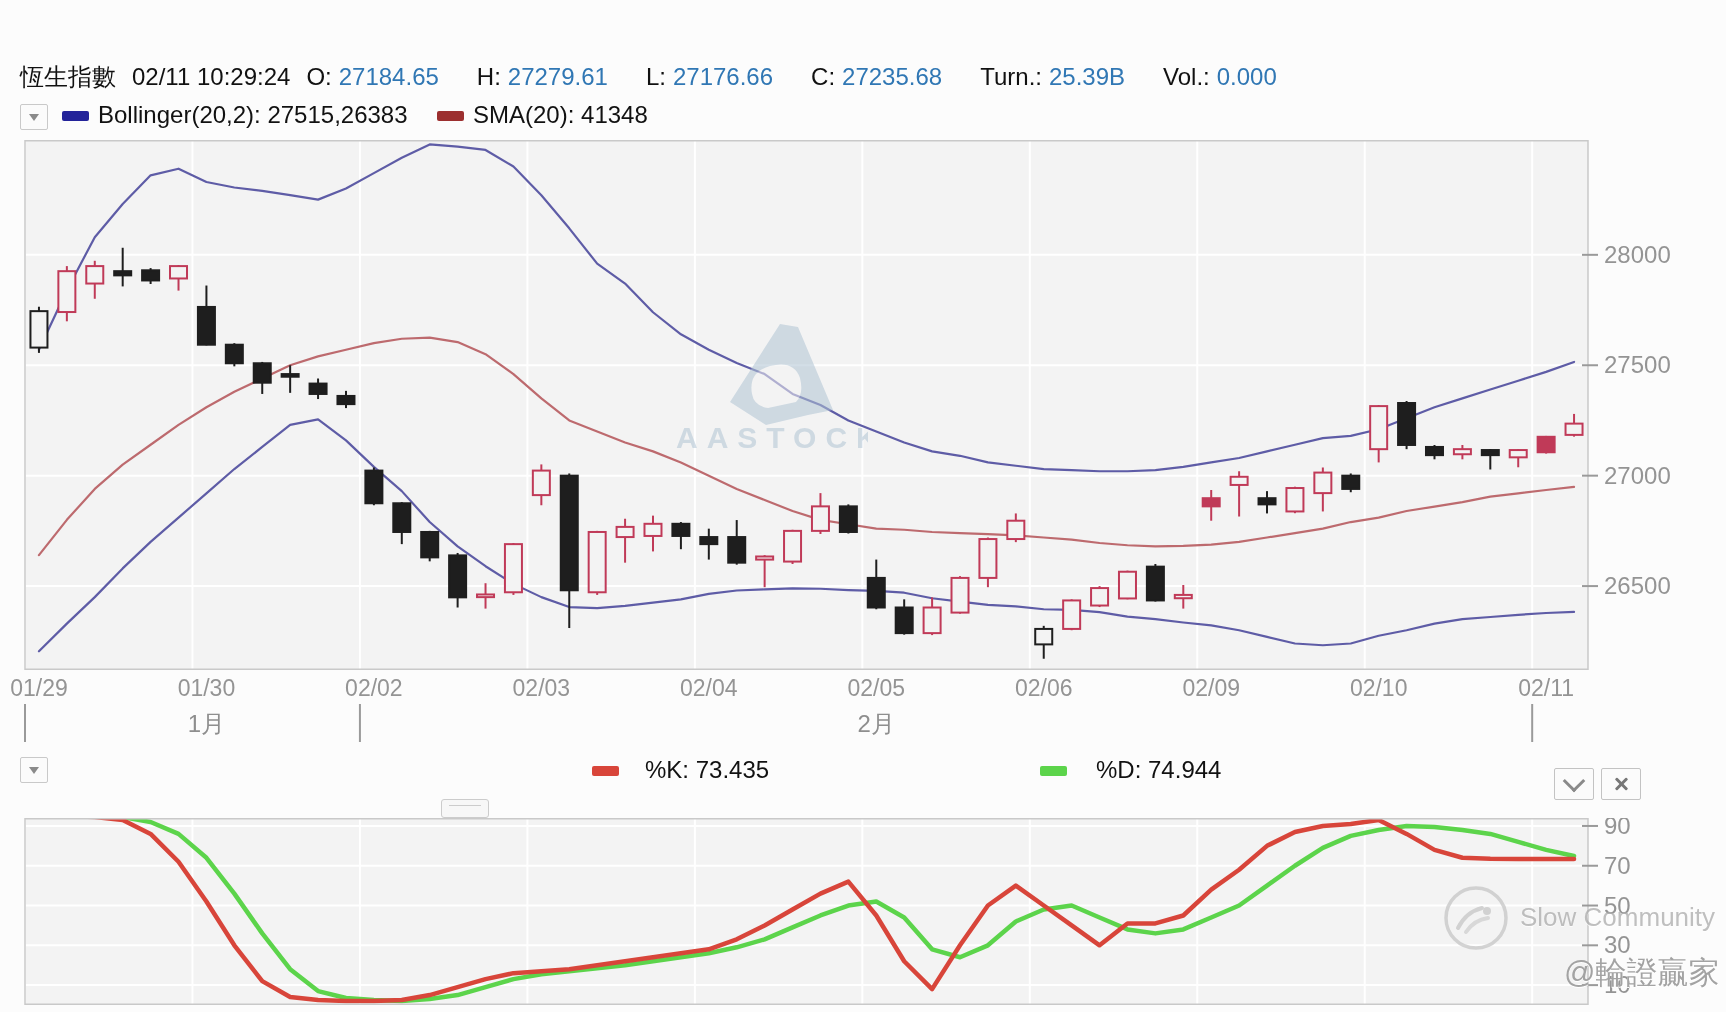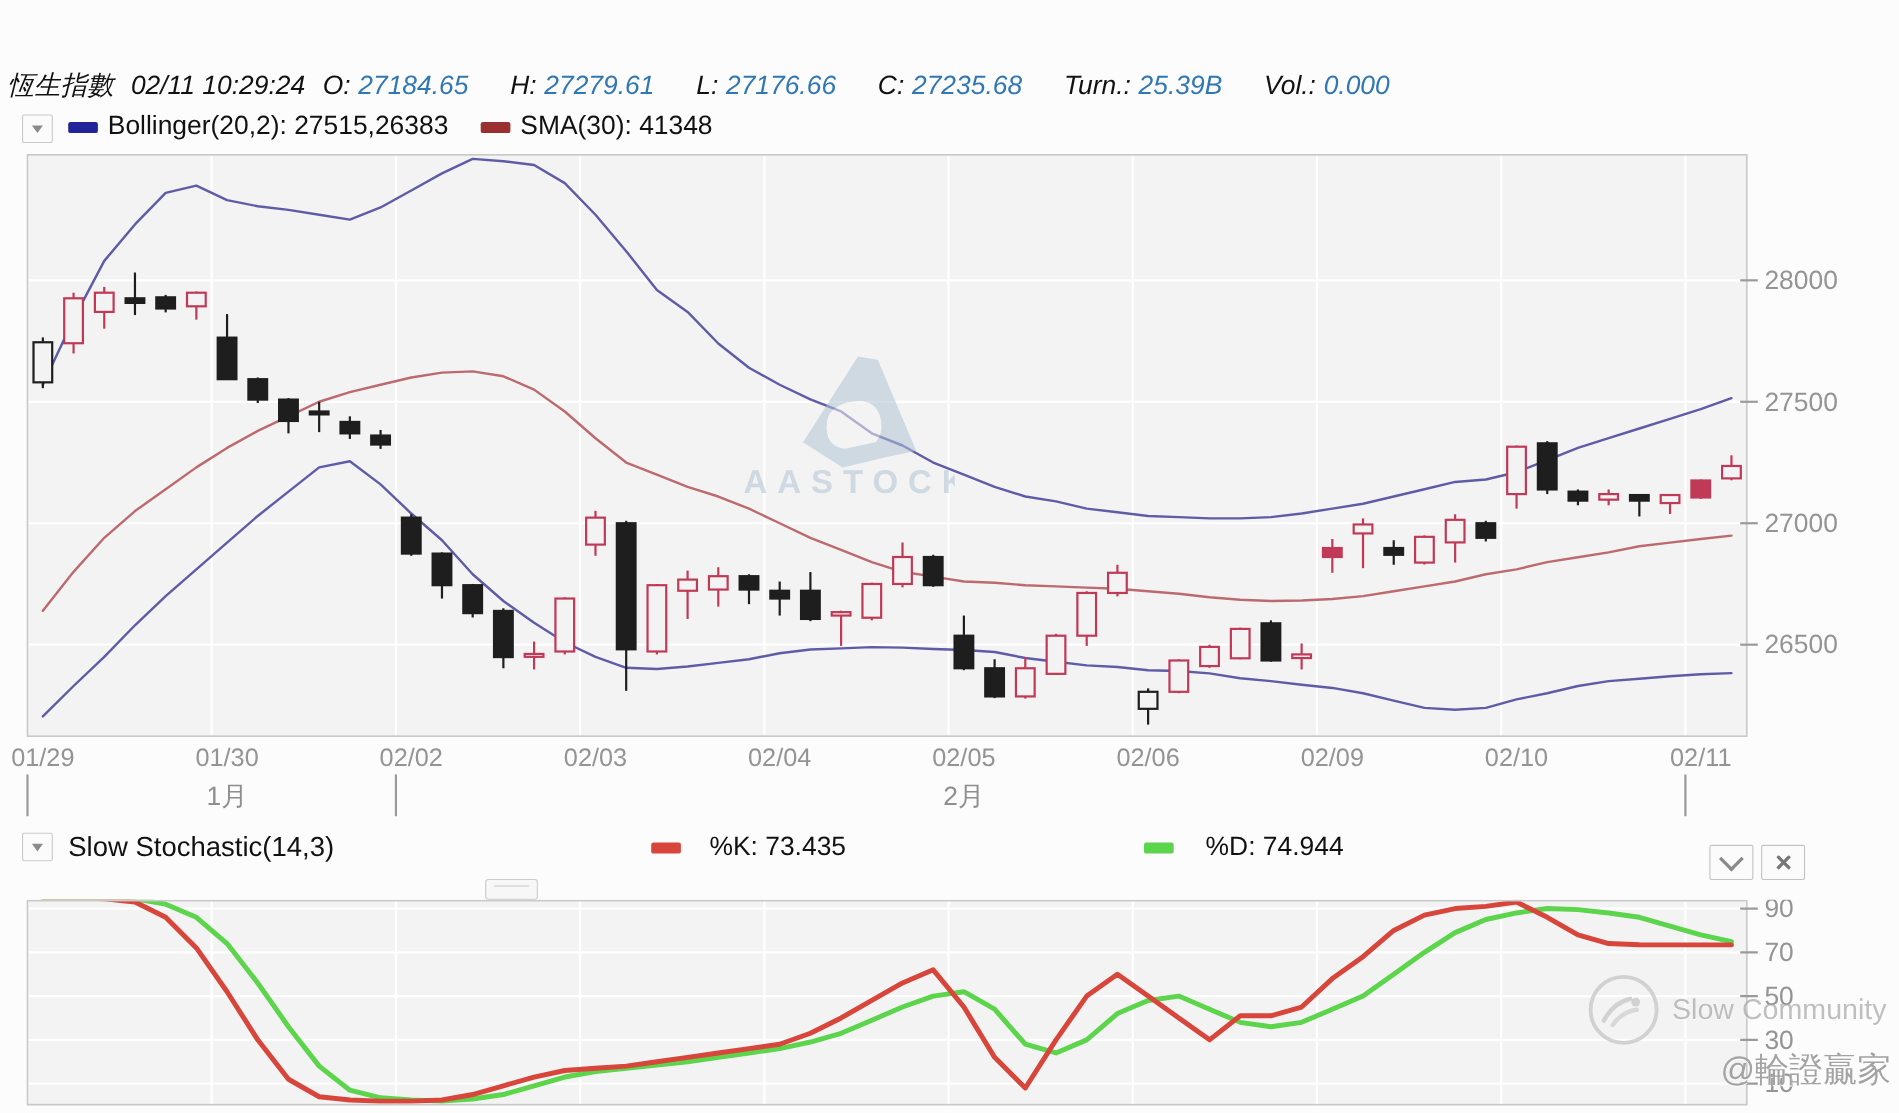--- a/index.html
+++ b/index.html
@@ -1,20 +1,20 @@
 <!DOCTYPE html>
 <html><head>
 <meta charset="utf-8">
 <style>
   html,body{margin:0;padding:0;width:1726px;height:1012px;overflow:hidden;
     background:#fcfcfc;font-family:"Liberation Sans","DejaVu Sans",sans-serif;}
   #top-row{position:absolute;top:10px;left:20px;right:16px;height:32px;}
   #range-text{position:absolute;left:0;top:0;font-size:23px;color:#111;letter-spacing:.3px;}
   #copyright{position:absolute;right:0;top:0;font-size:25px;color:#9b9b9b;}
-  #quote-row{position:absolute;top:61px;left:7px;font-size:24px;color:#111;white-space:nowrap;font-style:italic;}
+  #quote-row{position:absolute;top:61px;left:20px;font-size:24px;color:#111;white-space:nowrap;}
   #quote-row .name{margin-right:16px;}
   #quote-row .time{margin-right:16px;}
   .qfield{margin-right:38px;}
   .qfield .lbl{color:#111;margin-right:7px;}
   .qfield .val{color:#3077b4;}
   .legend-row{position:absolute;left:0;height:34px;}
   #main-legend{top:101px;}
   .dd-btn{position:absolute;width:26px;height:24px;background:#fbfbfb;border:1px solid #c9c9c9;
     border-radius:2px;display:flex;align-items:center;justify-content:center;cursor:pointer;}
   .dd-tri{width:0;height:0;border-left:5px solid transparent;border-right:5px solid transparent;
@@ -53,21 +53,21 @@
   <span class="name">恆生指數</span><span class="time">02/11 10:29:24</span><span class="qfield"><span class="lbl">O:</span><span class="val">27184.65</span></span><span class="qfield"><span class="lbl">H:</span><span class="val">27279.61</span></span><span class="qfield"><span class="lbl">L:</span><span class="val">27176.66</span></span><span class="qfield"><span class="lbl">C:</span><span class="val">27235.68</span></span><span class="qfield"><span class="lbl">Turn.:</span><span class="val">25.39B</span></span><span class="qfield"><span class="lbl">Vol.:</span><span class="val">0.000</span></span>
 </div>
 
 <div id="main-legend" class="legend-row">
   <div class="dd-btn" style="left:20px;top:3px;">
     <span class="dd-tri"></span>
   </div>
   <span class="swatch" style="left: 62px; background: rgb(35, 35, 154);"></span>
   <span class="legend-text" style="left:98px;"><span>Bollinger(20,2):</span> <span>27515,26383</span></span>
   <span class="swatch" style="left: 437px; background: rgb(156, 47, 47);"></span>
-  <span class="legend-text" style="left:473px;"><span>SMA(30):</span> <span>41348</span></span>
+  <span class="legend-text" style="left:473px;"><span>SMA(20):</span> <span>41348</span></span>
 </div>
 
 <svg id="main-svg" width="1726" height="612">
     <rect x="25" y="0" width="1563" height="530" fill="#f3f3f3"></rect>
     <line x1="25" y1="114.83333333333334" x2="1588" y2="114.83333333333334" stroke="#ffffff" stroke-width="2"></line>
     <line x1="25" y1="225.25" x2="1588" y2="225.25" stroke="#ffffff" stroke-width="2"></line>
     <line x1="25" y1="335.66666666666663" x2="1588" y2="335.66666666666663" stroke="#ffffff" stroke-width="2"></line>
     <line x1="25" y1="446.0833333333333" x2="1588" y2="446.0833333333333" stroke="#ffffff" stroke-width="2"></line>
     <line x1="25" y1="0" x2="25" y2="530" stroke="#ffffff" stroke-width="2"></line>
     <line x1="192.46428571428572" y1="0" x2="192.46428571428572" y2="530" stroke="#ffffff" stroke-width="2"></line>
@@ -335,21 +335,20 @@
 <svg id="aastocks-wm" viewBox="0 0 220 170">
   <path d="M82 120 L132 42 L150 45 L185 128 L160 133 L118 143 Z" fill="#b0c4d4"></path>
   <path d="M104 112 Q100 90 122 84 Q146 78 152 96 Q156 112 148 120 L120 126 Q106 124 104 112 Z" fill="#f3f3f3"></path>
   <text x="28" y="166" font-size="30" font-weight="bold" letter-spacing="9" fill="#b0c4d4">AASTOCKS</text>
 </svg>
 
 <div id="stoch-header">
   <div class="dd-btn" style="left:20px;top:5px;">
     <span class="dd-tri"></span>
   </div>
-  <span class="legend-text" style="left:62px;font-size:25px;">Slow Stochastic(14,3)</span>
   <span class="swatch" style="left: 592px; top: 14px; background: rgb(216, 69, 58);"></span>
   <span class="legend-text" style="left:645px;"><span>%K:</span> <span>73.435</span></span>
   <span class="swatch" style="left: 1040px; top: 14px; background: rgb(92, 212, 75);"></span>
   <span class="legend-text" style="left:1096px;"><span>%D:</span> <span>74.944</span></span>
   <div class="sq-btn" style="left:1554px;">
     <span class="chev"></span>
   </div>
   <div class="sq-btn" style="left:1601px;">
     <span class="xmark">
         <i></i>

